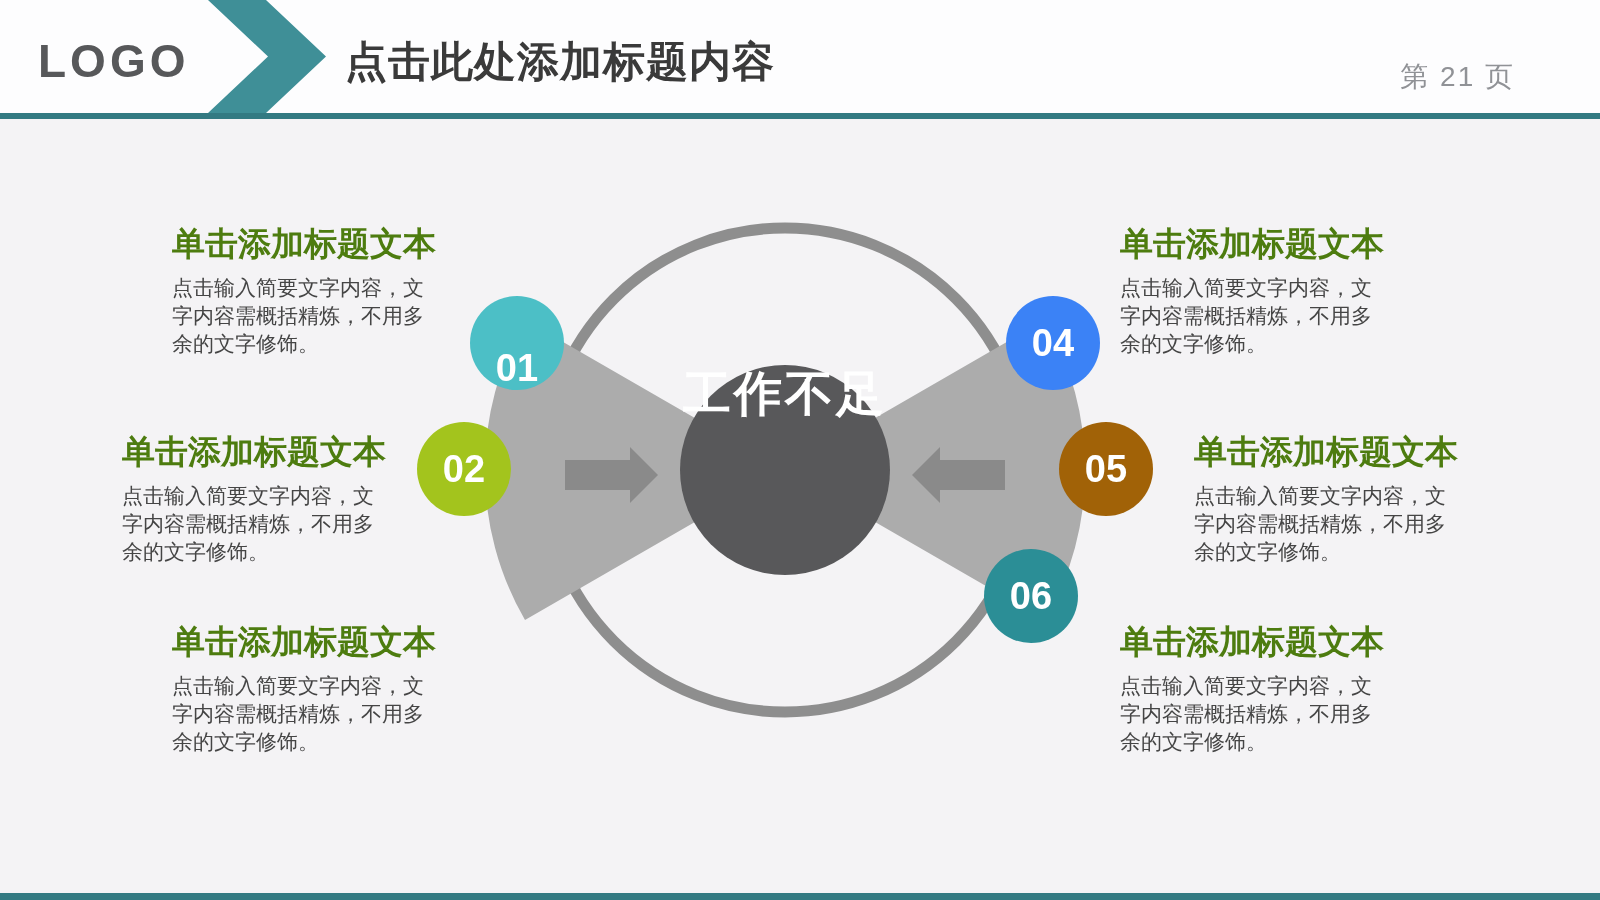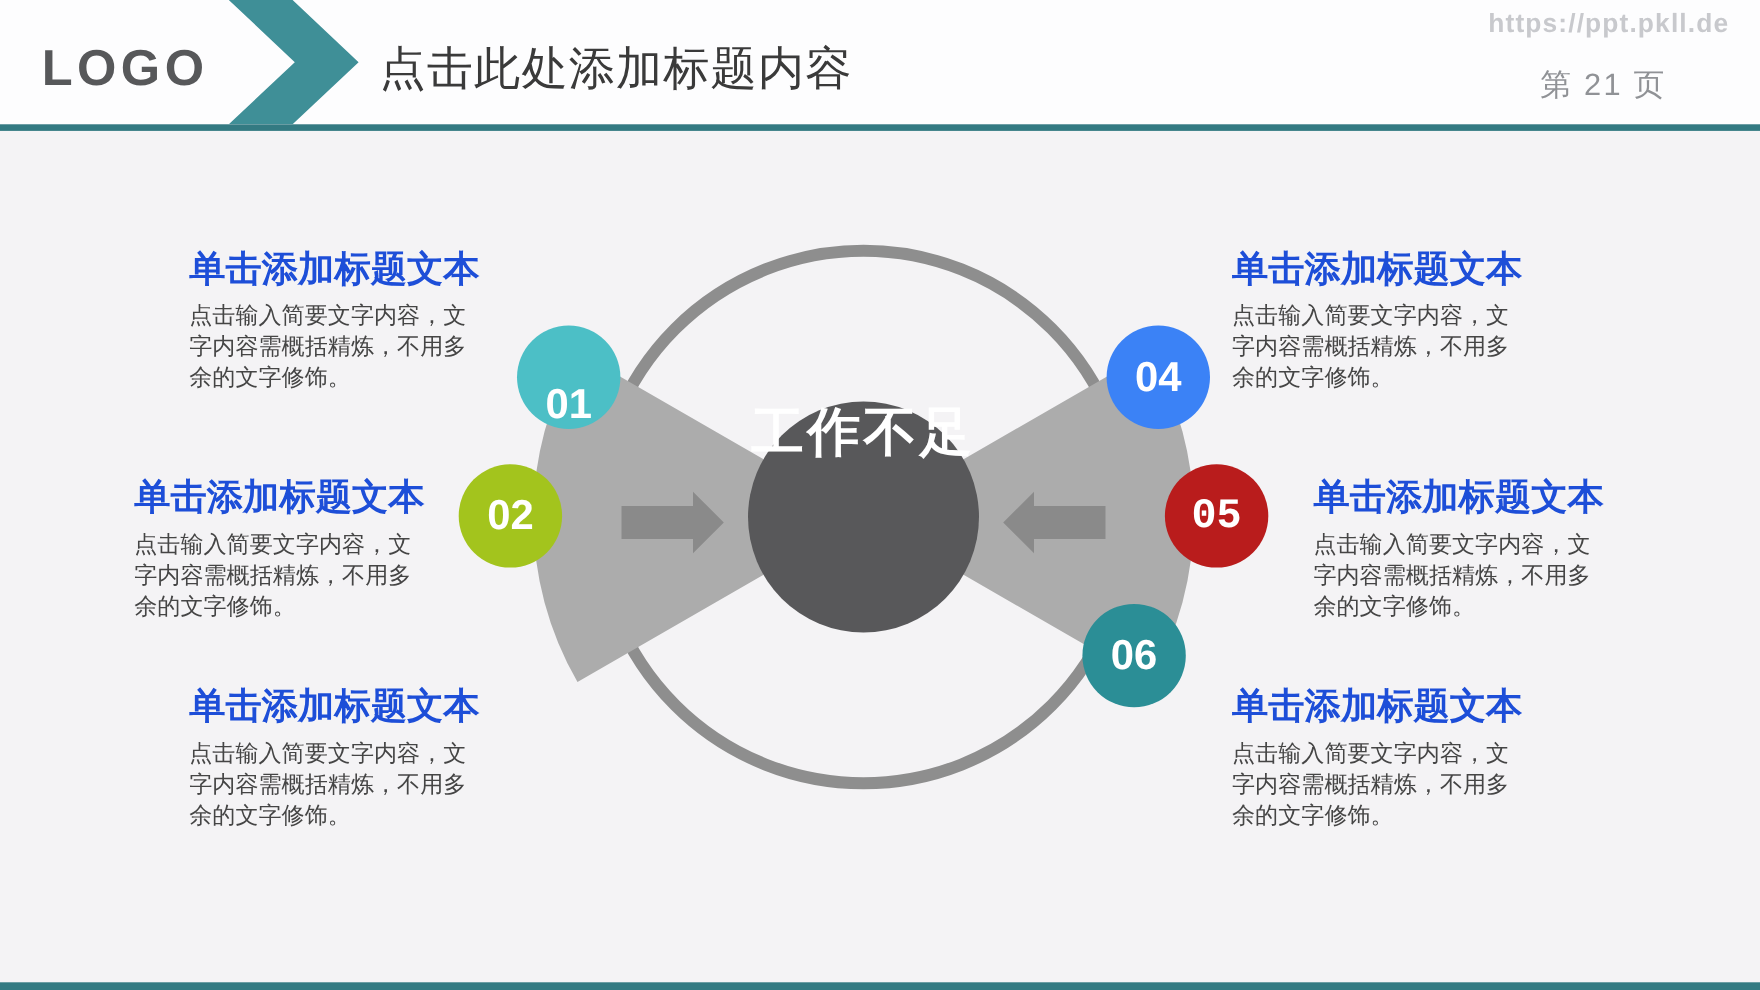--- a/index.html
+++ b/index.html
@@ -9,21 +9,21 @@
     font-family:"Liberation Sans","DejaVu Sans",sans-serif;
   }
   
   .hdr{position:absolute;left:0;top:0;width:1600px;height:113px;background:#fdfdfe;}
   .logo{
     position:absolute;left:38px;top:34px;font-size:46px;font-weight:bold;
     color:#57585a;letter-spacing:4px;
   }
   .chevron{position:absolute;left:208px;top:0;}
   .slide-title{
-    position:absolute;left:345px;top:34px;margin:0;font-size:42px;font-weight:normal;
+    position:absolute;left:345px;top:34px;margin:0;font-size:42px;font-weight:bold;
     color:#3a3a3a;letter-spacing:1px;
   }
   .watermark{
     position:absolute;right:28px;top:8px;font-size:24px;font-weight:600;
     color:#c8c9cd;letter-spacing:1px;
   }
   .page-num{
     position:absolute;right:85px;top:58px;font-size:28px;color:#909296;letter-spacing:2px;
   }
   .divider{position:absolute;left:0;top:113px;width:1600px;height:6px;}
@@ -39,21 +39,21 @@
     position:absolute;width:94px;height:94px;border-radius:50%;
     display:flex;align-items:center;justify-content:center;
     color:#ffffff;font-size:38px;font-weight:bold;
   }
   .n1{left:470px;top:296px;} .n2{left:417px;top:422px;} .n3{left:470px;top:549px;}
   .n4{left:1006px;top:296px;} .n5{left:1059px;top:422px;} .n6{left:984px;top:549px;}
   
   .tblock{position:absolute;width:305px;}
   .b1{left:172px;top:222px;} .b2{left:122px;top:430px;} .b3{left:172px;top:620px;}
   .b4{left:1120px;top:222px;} .b5{left:1194px;top:430px;} .b6{left:1120px;top:620px;}
-  .tblock-title{font-size:33px;font-weight:bold;color:#1d4ed8;margin-bottom:7px;white-space:nowrap;}
+  .tblock-title{font-size:33px;font-weight:bold;color:#4d7c0f;margin-bottom:7px;white-space:nowrap;}
   .tblock-body{font-size:21px;color:#454545;line-height:28px;}
   .bl{display:block;white-space:nowrap;}
 </style>
 </head>
 <body>
 
 <div class="slide">
 
   <svg class="diagram-svg" width="1600" height="900" viewBox="0 0 1600 900">
     <circle cx="785" cy="470" r="242" fill="none" stroke-width="11" style="stroke: rgb(142, 142, 142);"></circle>
@@ -70,21 +70,21 @@
 
   <div class="node n1" style="background: rgb(76, 191, 198); align-items: flex-end;">
     <span>01</span>
   </div>
   <div class="node n2" style="background: rgb(163, 196, 29);">
     <span>02</span>
   </div>
   <div class="node n4" style="background: #3b82f6;">
     <span>04</span>
   </div>
-  <div class="node n5" style="background: #b91c1c; font-family: Liberation Mono, monospace;">
+  <div class="node n5" style="background: #a16207;">
     <span>05</span>
   </div>
   <div class="node n6" style="background: rgb(43, 142, 150);">
     <span>06</span>
   </div>
 
   <div class="tblock b1">
     <div class="tblock-title">单击添加标题文本</div>
     <div class="tblock-body">
       <span class="bl">点击输入简要文字内容，文</span>
@@ -132,19 +132,18 @@
       <span class="bl">余的文字修饰。</span>
     </div>
   </div>
 
   <div class="hdr">
     <div class="logo">LOGO</div>
     <svg class="chevron" width="122" height="113" viewBox="0 0 122 113">
       <polygon points="0,0 58,0 118,56.5 58,113 0,113 60,56.5" style="fill: rgb(63, 143, 151);"></polygon>
     </svg>
     <h1 class="slide-title">点击此处添加标题内容</h1>
-    <div class="watermark">https://ppt.pkll.de</div>
     <div class="page-num">第 21 页</div>
   </div>
   <div class="divider" style="background: rgb(51, 122, 130);"></div>
   <div class="bottom-bar" style="background: rgb(51, 122, 130);"></div>
 
 </div>
 
 </body></html>

